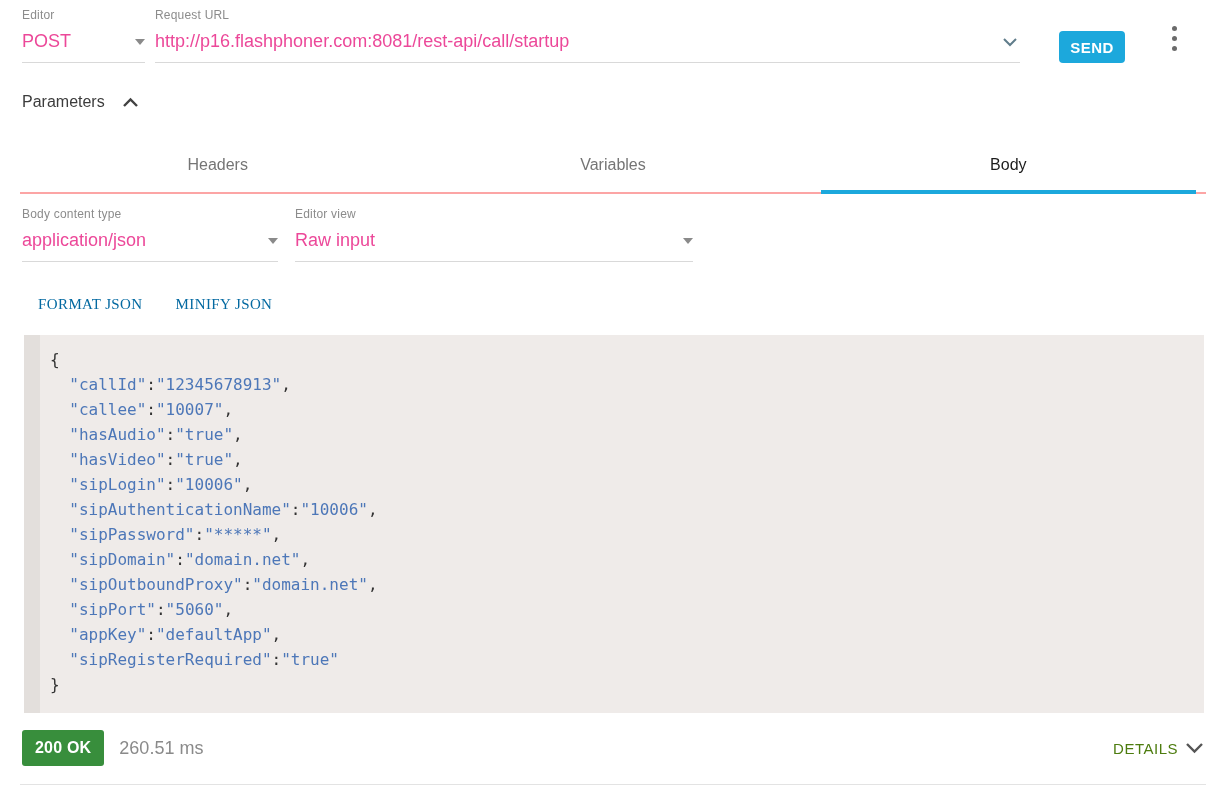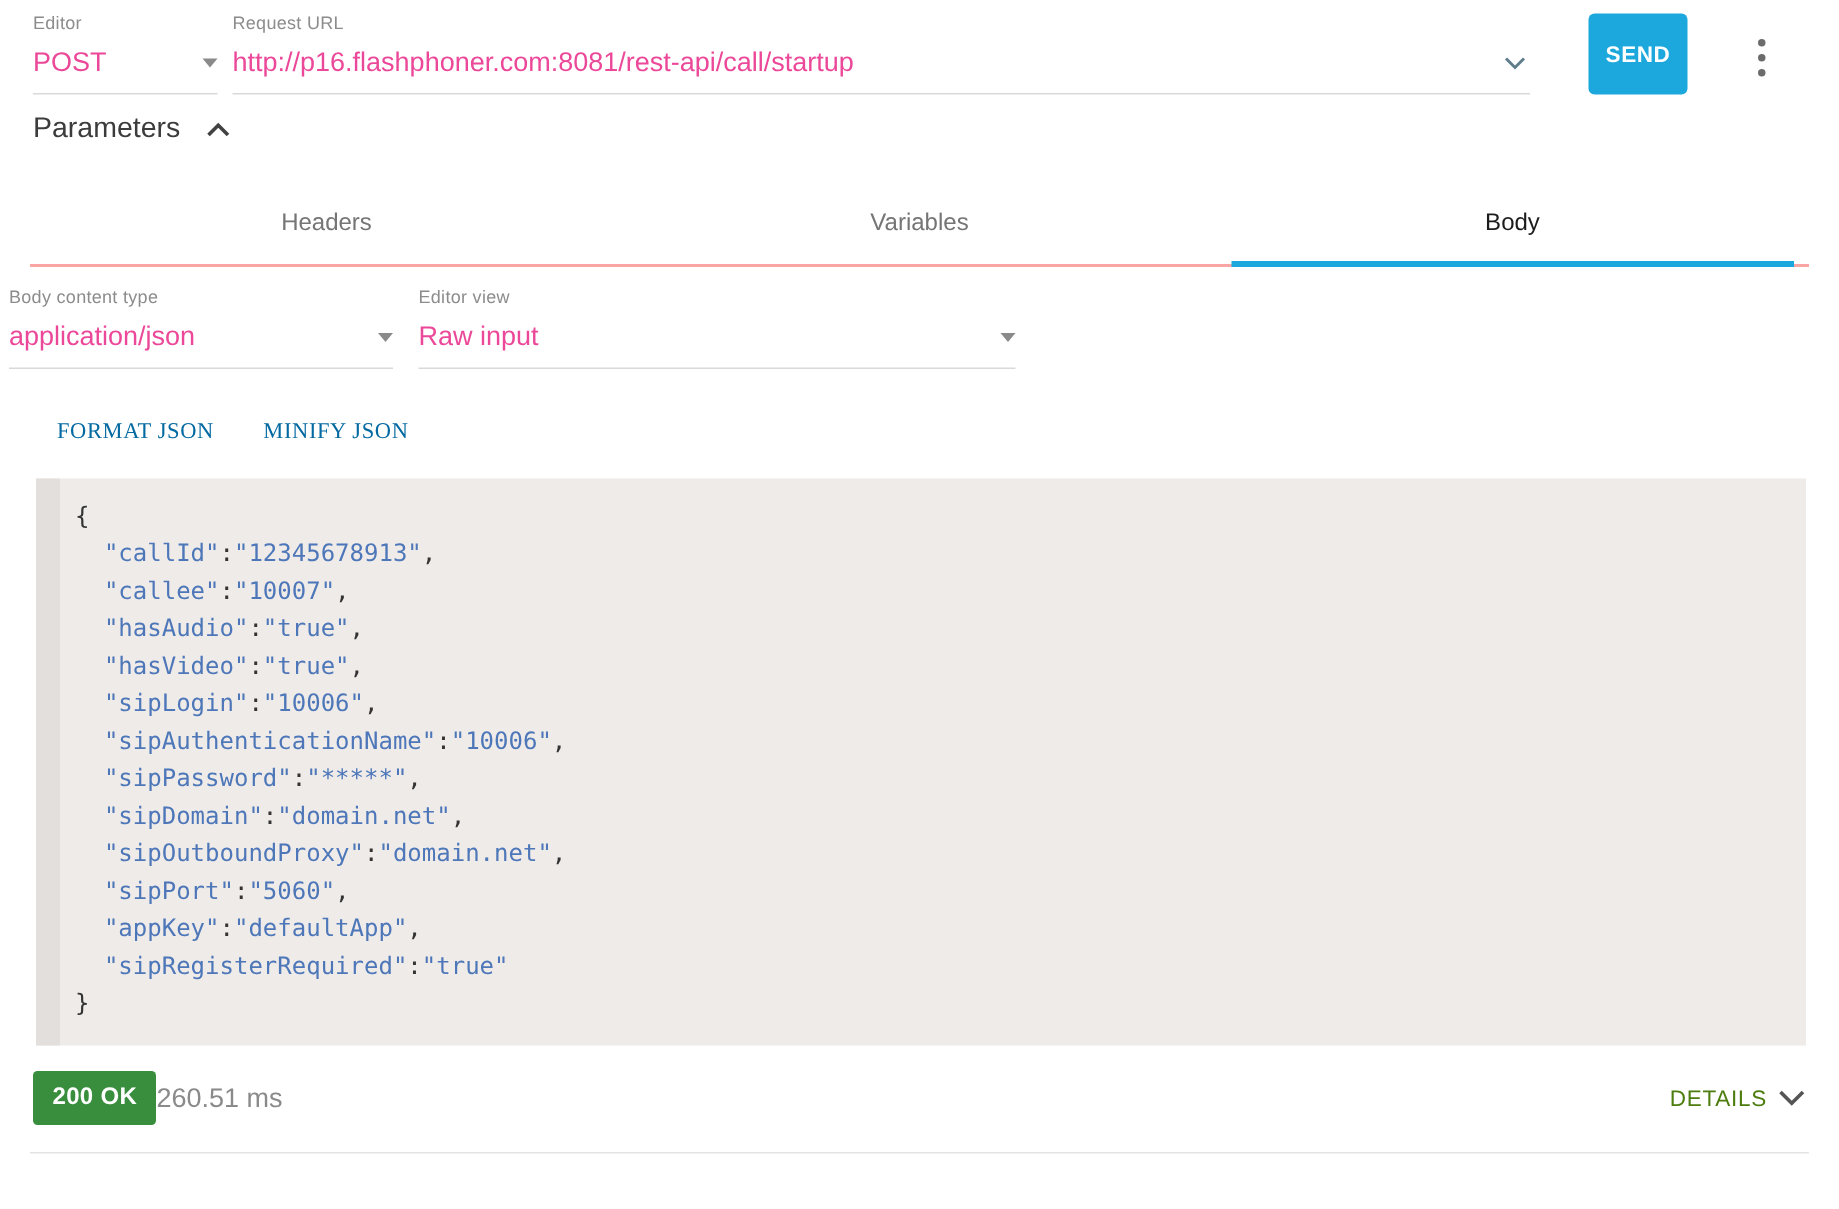--- a/index.html
+++ b/index.html
@@ -20,50 +20,50 @@
   .method-field { width:123px; margin-right:10px; cursor:pointer; }
   .url-field { flex:1; min-width:0; cursor:text; }
   .url-field .field-value { overflow:hidden; text-overflow:ellipsis; }
   .tri-down {
     width:0; height:0; flex:0 0 auto;
     border-left:5px solid transparent; border-right:5px solid transparent;
     border-top:6px solid #8a8a8a; margin-left:8px;
   }
   .chev-svg { flex:0 0 auto; display:block; }
   .send-btn {
-    margin-left:39px; width:66px; height:54px; flex:0 0 auto;
+    margin-left:39px; width:66px; height:32px; flex:0 0 auto;
     background:var(--accent-blue,#1CA8DC); color:#fff; border:none; border-radius:4px;
     font-family:inherit; font-size:15px; font-weight:bold; letter-spacing:.4px; cursor:pointer;
   }
   .kebab {
     margin-left:47px; margin-bottom:12px; flex:0 0 auto;
     display:flex; flex-direction:column; gap:5px; align-items:center; cursor:pointer;
   }
   .kebab i { width:5px; height:5px; border-radius:50%; background:#6b6b6b; display:block; }
 
   
   .params-row {
-    display:flex; align-items:center; gap:17px; margin:12px 22px 0;
-    font-size:19px; color:#3c3c3c; width:max-content; cursor:pointer; line-height:22px;
+    display:flex; align-items:center; gap:17px; margin:28px 22px 0;
+    font-size:16px; color:#3c3c3c; width:max-content; cursor:pointer; line-height:22px;
   }
 
   
   .tabs { display:flex; margin:26px 20px 0; border-bottom:2px solid #fca5a5; }
   .tab {
     flex:1; text-align:center; font-size:16px; color:#757575;
     padding:16px 0 18px; cursor:pointer; position:relative; line-height:19px;
   }
   .tab.active { color:#1c1c1c; }
   .tab.active::after {
     content:""; position:absolute; left:10px; right:10px; bottom:-2px; height:4px;
     background:var(--accent-blue,#1CA8DC);
   }
 
   
-  .options-row { display:flex; margin:13px 6px 0; }
+  .options-row { display:flex; margin:13px 22px 0; }
   .ct-field { width:256px; margin-right:17px; cursor:pointer; }
   .ev-field { width:398px; cursor:pointer; }
 
   
   .editor-actions { margin:33px 22px 0 38px; display:flex; gap:33px; }
   .text-btn {
     background:none; border:none; padding:0; font-family:Liberation Serif, serif;
     font-size:15px; color:#0369a1; letter-spacing:.4px; cursor:pointer; line-height:18px;
   }
 
@@ -80,21 +80,21 @@
   }
   .code-line { height:25px; }
   .tok-str { color:var(--code-string,#4D77B8); }
 
   
   .response-bar { margin:17px 22px 0; display:flex; align-items:center;justify-content:flex-end; }
   .status-badge {
     background:var(--status-green,#388E3C); color:#fff; font-size:16px; font-weight:bold;
     padding:9px 13px; border-radius:3px; letter-spacing:.2px; line-height:18px;
   }
-  .response-time { font-size:18px; color:#8a8a8a; }
+  .response-time { margin-left:15px; font-size:18px; color:#8a8a8a; }
   .details {
     margin-left:auto; display:flex; align-items:center; gap:7px;
     color:#4d7c0f; font-size:15px; letter-spacing:.5px; cursor:pointer;
   }
 
   .bottom-divider { margin:18px 20px 0; border-top:1px solid #e3e3e3; }
 </style>
 </head>
 <body>
 

